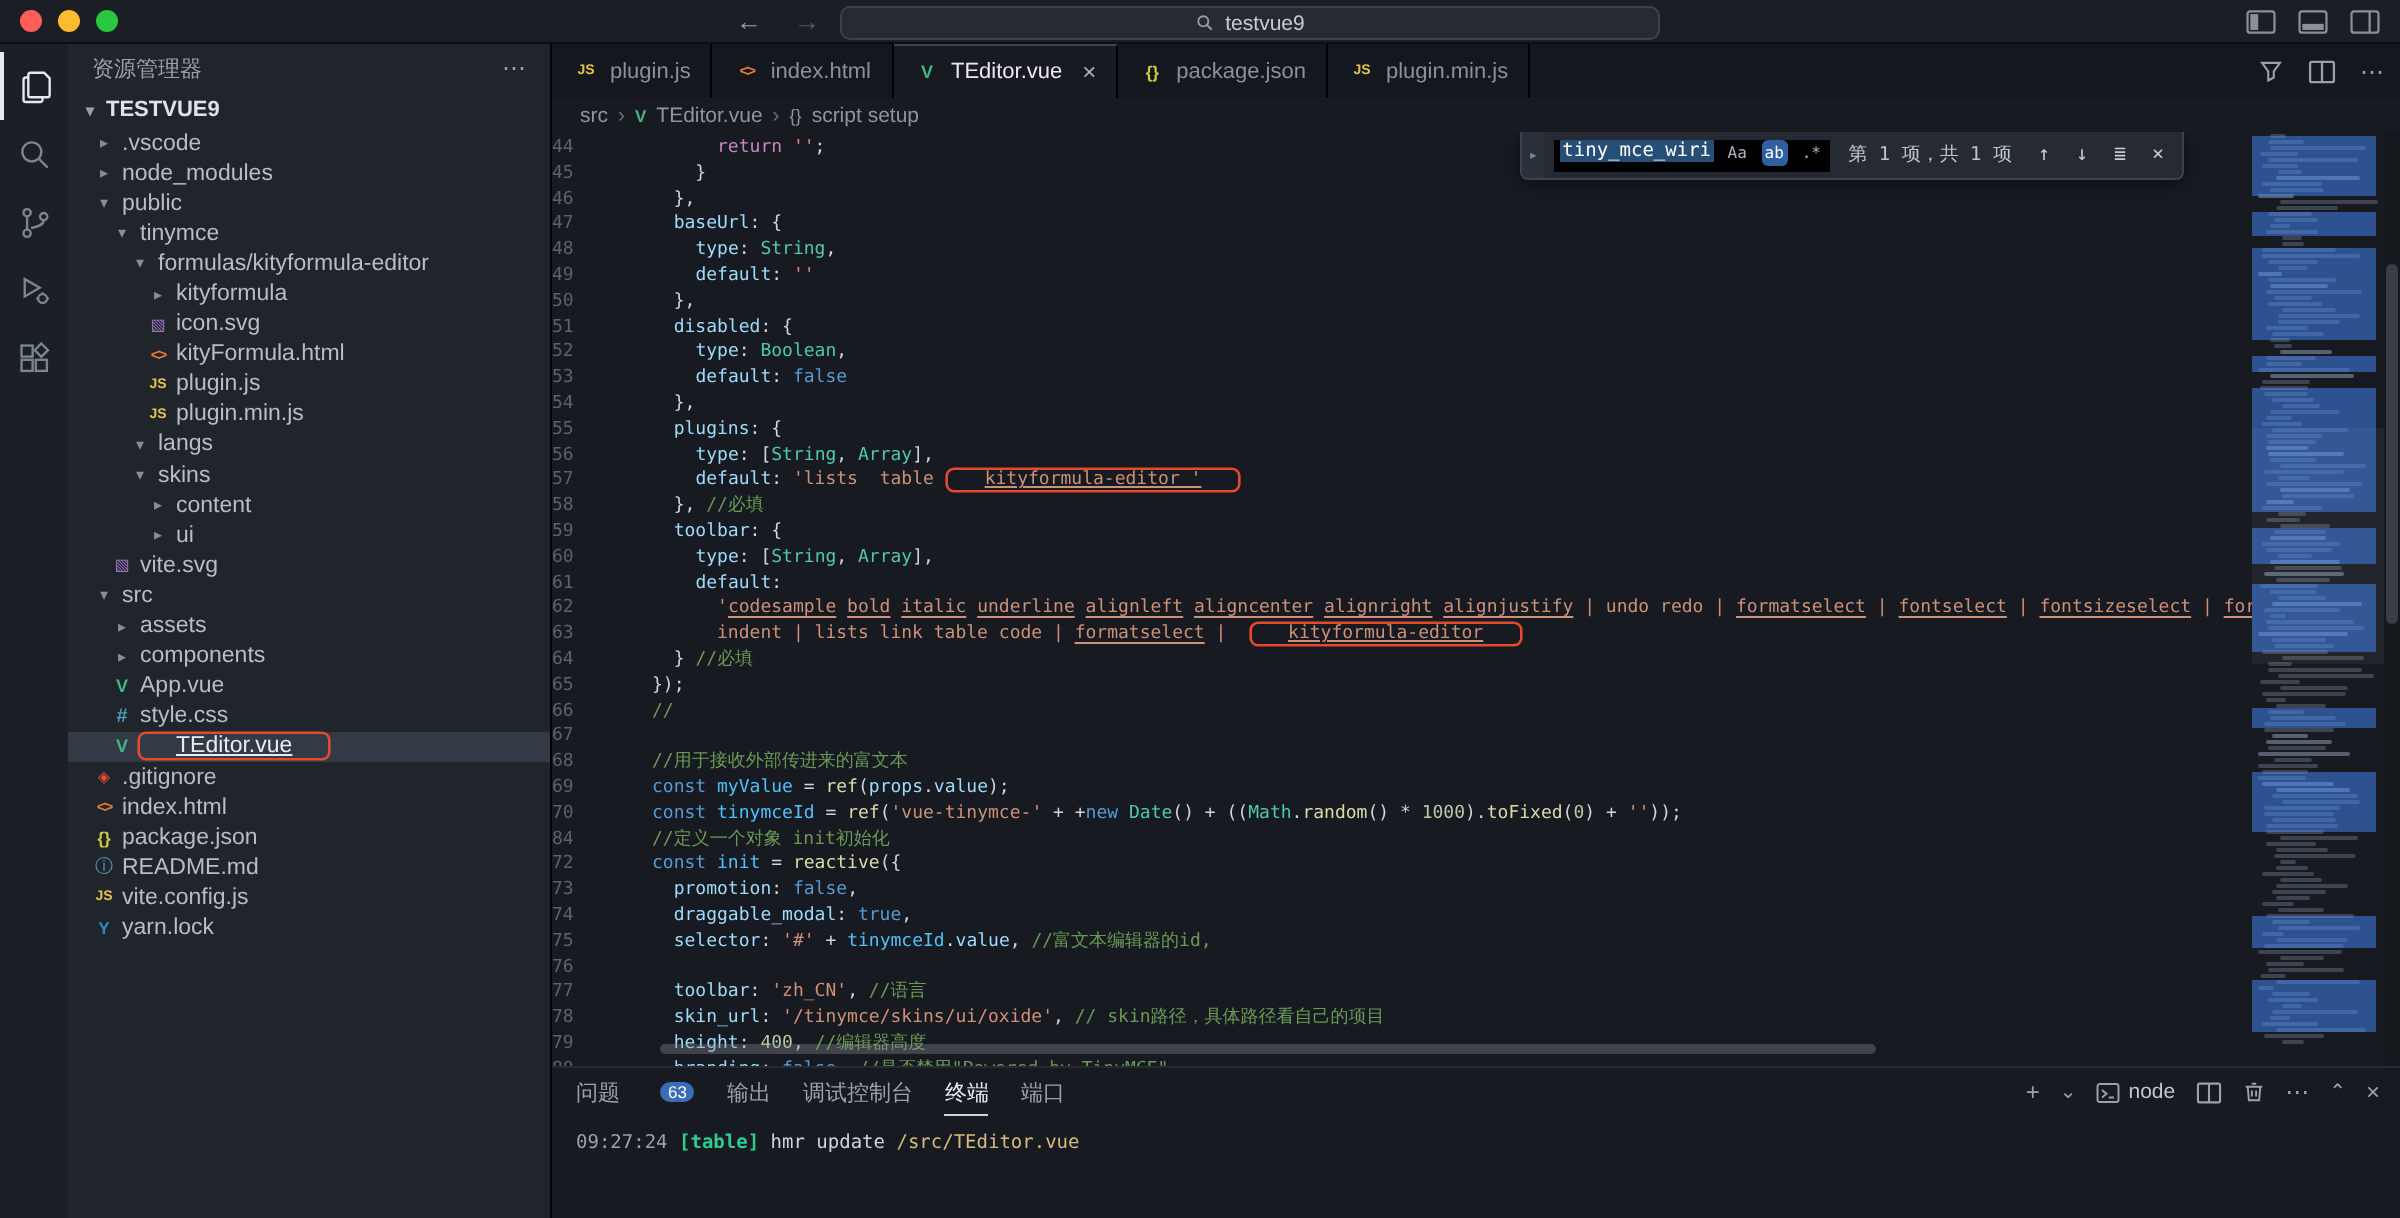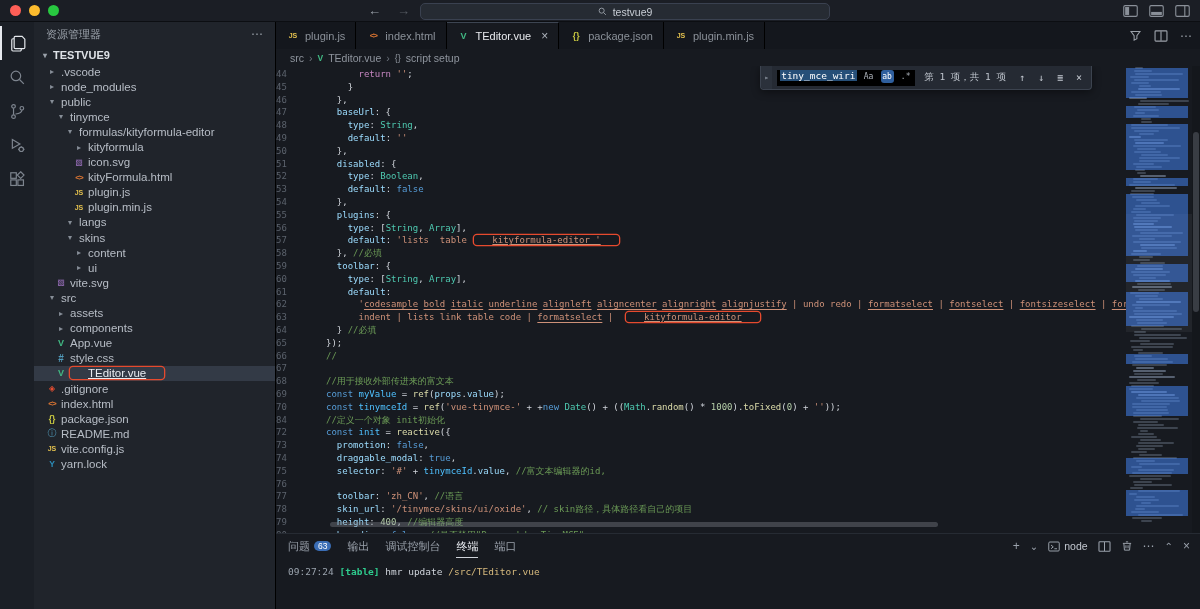--- a/index.html
+++ b/index.html
@@ -83,21 +83,21 @@
   
   .minimap{width:66px;flex:none;position:relative;overflow:hidden;background:#171a20;}
   .mm-bar{height:2px;margin:1px 0 1px 4px;background:#3d444f;border-radius:1px;}
   .mm-blue{position:absolute;left:0;right:4px;background:rgba(70,138,255,.5);}
   .mm-slider{position:absolute;left:0;right:0;top:148px;height:118px;background:rgba(255,255,255,.05);}
   .vscroll{width:8px;flex:none;background:#14171c;position:relative;}
   .vthumb{position:absolute;top:66px;left:1px;width:6px;height:180px;background:rgba(125,133,143,.35);border-radius:3px;}
   
   .panel{height:76px;background:#171a20;border-top:1px solid #262b33;box-sizing:border-box;position:relative;flex:none;}
   .panel-tabs{height:24px;display:flex;align-items:center;gap:16px;padding-left:12px;font-size:11px;color:#9aa1ab;}
-  .ptab{height:100%;display:flex;align-items:center;gap:4px;}
+  .ptab{height:100%;display:flex;align-items:center;gap:20px;}
   .ptab.active{color:#e8ebf0;box-shadow:inset 0 -1px 0 #cfd3da;}
   .pbadge{background:#3a6db5;color:#fff;border-radius:8px;font-size:8.5px;padding:1px 4px;line-height:1;}
   .panel-actions{position:absolute;right:10px;top:0;height:24px;display:flex;align-items:center;gap:10px;color:#9ba2ac;font-size:12px;}
   .panel-actions svg{stroke:#9ba2ac;fill:none;stroke-width:1.3}
   .pa-node{display:flex;align-items:center;gap:4px;font-size:10.5px;color:#c3c8d0;}
   .terminal{padding:8px 0 0 12px;font-family:"DejaVu Sans Mono",monospace;font-size:9.5px;}
   .t-time{color:#9aa3ad}.t-tag{color:#2ecc8e;font-weight:bold}.t-msg{color:#cfd4db}.t-path{color:#d7ba7d}
 </style>
 </head>
 <body>

